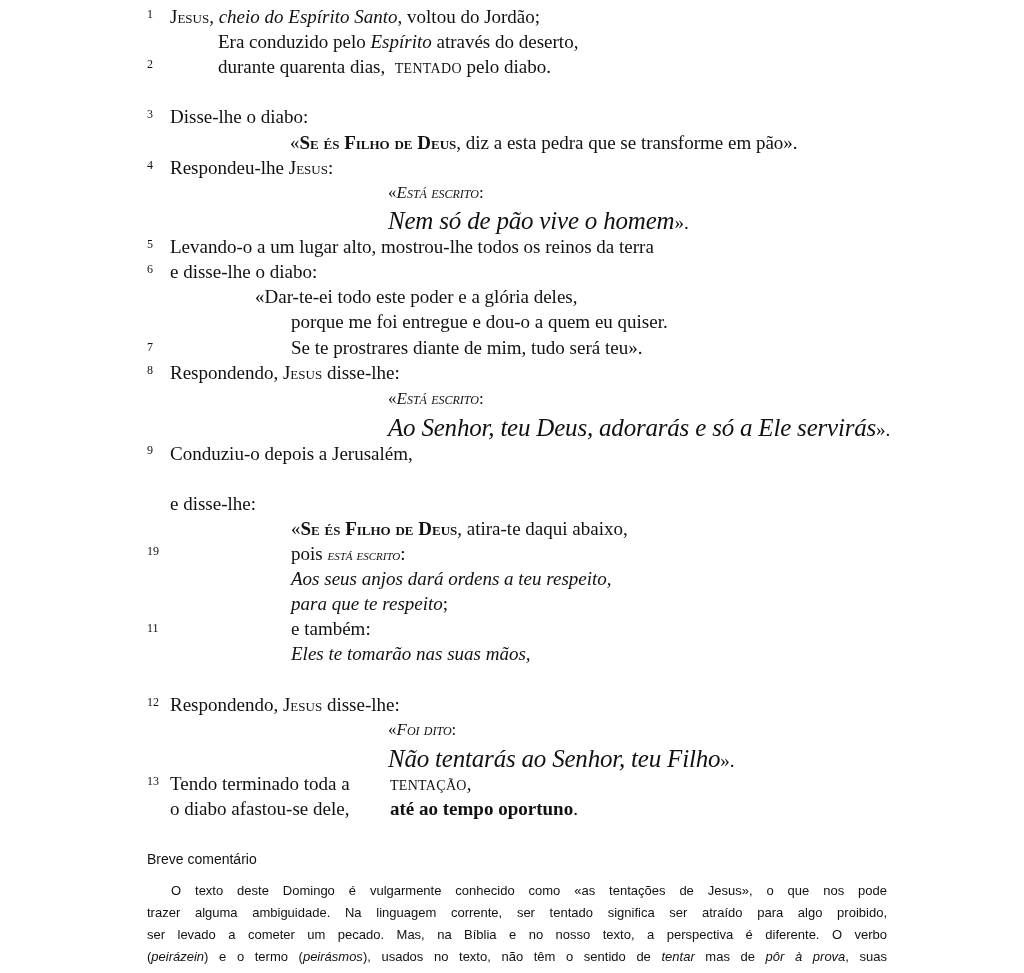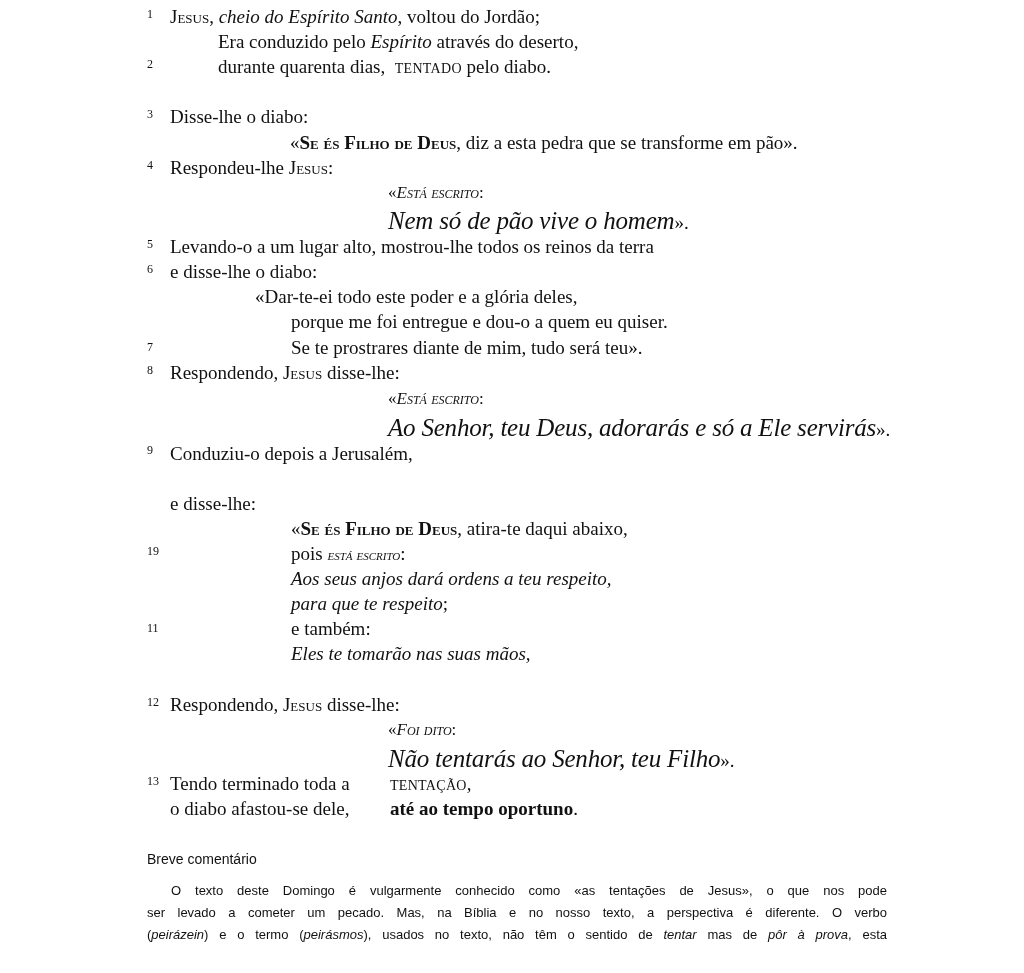--- a/index.html
+++ b/index.html
@@ -131,17 +131,18 @@
 
   <div class="ln" style="left:170px;top:798px;">o diabo afastou-se dele,</div>
   <div class="ln" style="left:390px;top:798px;">
     <span class="b">até ao tempo oportuno</span><span>.</span>
   </div>
 
   <div class="ln sans" style="left:147px;top:848px;">Breve comentário</div>
 
   <div class="para" style="top:880px;">
     <span class="pl" style="padding-left:24px;">O texto deste Domingo é vulgarmente conhecido como «as tentações de Jesus», o que nos pode</span>
+    <span class="pl">trazer alguma ambiguidade. Na linguagem corrente, ser tentado significa ser atraído para algo proibido,</span>
     <span class="pl">ser levado a cometer um pecado. Mas, na Bíblia e no nosso texto, a perspectiva é diferente. O verbo</span>
-    <span class="pl"><span>(</span><span class="i">peirázein</span><span>) e o termo (</span><span class="i">peirásmos</span><span>), usados no texto, não têm o sentido de </span><span class="i">tentar</span><span> mas de </span><span class="i">pôr à prova</span><span>, esta</span></span>
+    <span class="pl"><span>(</span><span class="i">peirázein</span><span>) e o termo (</span><span class="i">peirásmos</span><span>), usados no texto, não têm o sentido de </span><span class="i">tentar</span><span> mas de </span><span class="i">pôr à prova</span><span>, suas</span></span>
   </div>
 
 </div>
 
 </body></html>

